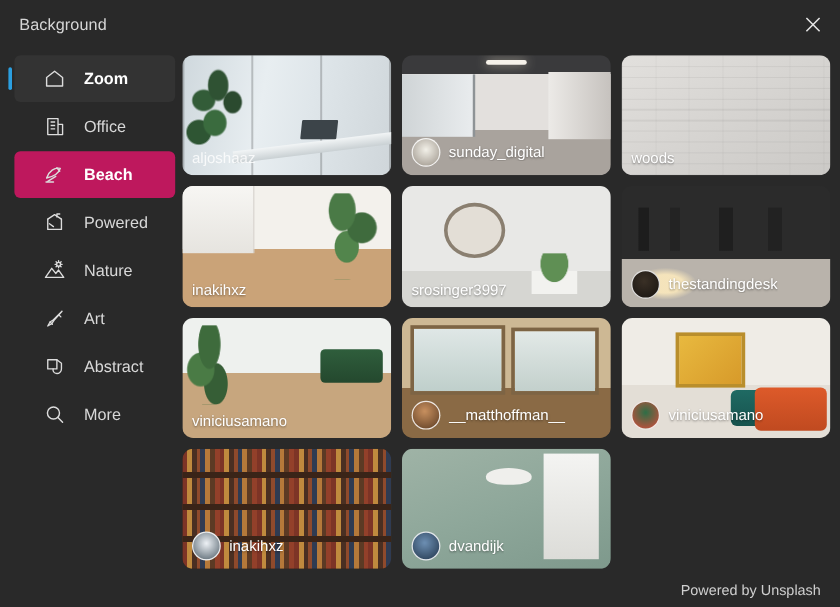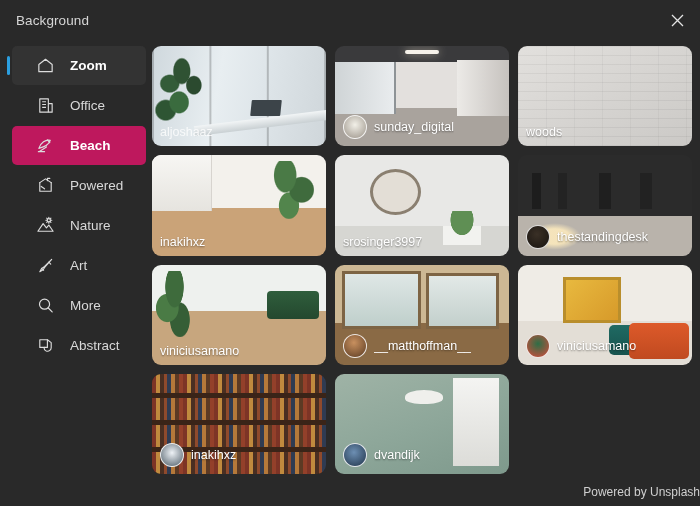--- a/index.html
+++ b/index.html
@@ -157,20 +157,21 @@
     text-overflow: ellipsis;
   }
   .tile .uname.faint { color: rgba(255,255,255,.80); text-shadow: none; }
 
   
   .footer {
     flex: 0 0 28px;
     display: flex;
     align-items: center;
     justify-content: flex-end;
+    padding-right: 16px;
   }
   .footer-text {
     font-size: 12px;
     color: #cfcfcf;
   }
 
   
   .th-office-window {
     background:
       linear-gradient(90deg, rgba(0,0,0,.20) 0 1.5px, transparent 1.5px 33%),
@@ -438,36 +439,36 @@
             <path d="M16.5 3.5 L9 11 L6 13 L4 16.5 L7.5 14.5 L9.5 11.5 Z"></path>
             <path d="M13.5 6.5 L15.5 8.5"></path>
             <path d="M6 13 L8 15"></path>
           </svg>
         </span>
         <span class="nav-label">Art</span>
       </div>
 
       <div class="nav-item">
         <span class="nav-ico">
+          <svg width="19" height="19" viewBox="0 0 20 20" fill="none" stroke="currentColor" stroke-width="1.2" stroke-linejoin="round" stroke-linecap="round">
+            <path d="M4 4 H12 V12 H4 Z"></path>
+            <path d="M12 4 L16 7 V12 C16 14.5 13.8 16.5 11.3 16 C9.3 15.6 8.3 13.8 8.7 12"></path>
+          </svg>
+        </span>
+        <span class="nav-label">Abstract</span>
+      </div>
+
+      <div class="nav-item">
+        <span class="nav-ico">
           <svg width="19" height="19" viewBox="0 0 20 20" fill="none" stroke="currentColor" stroke-width="1.25" stroke-linecap="round">
             <circle cx="9" cy="8.6" r="5.3"></circle>
             <path d="M12.9 12.6 L17 16.8"></path>
           </svg>
         </span>
         <span class="nav-label">More</span>
-      </div>
-
-      <div class="nav-item">
-        <span class="nav-ico">
-          <svg width="19" height="19" viewBox="0 0 20 20" fill="none" stroke="currentColor" stroke-width="1.2" stroke-linejoin="round" stroke-linecap="round">
-            <path d="M4 4 H12 V12 H4 Z"></path>
-            <path d="M12 4 L16 7 V12 C16 14.5 13.8 16.5 11.3 16 C9.3 15.6 8.3 13.8 8.7 12"></path>
-          </svg>
-        </span>
-        <span class="nav-label">Abstract</span>
       </div>
 
     </div>
 
     <div class="grid-wrap">
       <div class="grid">
 
         <div class="tile">
           <div class="thumb th-office-window">
               <div class="desk"></div>

